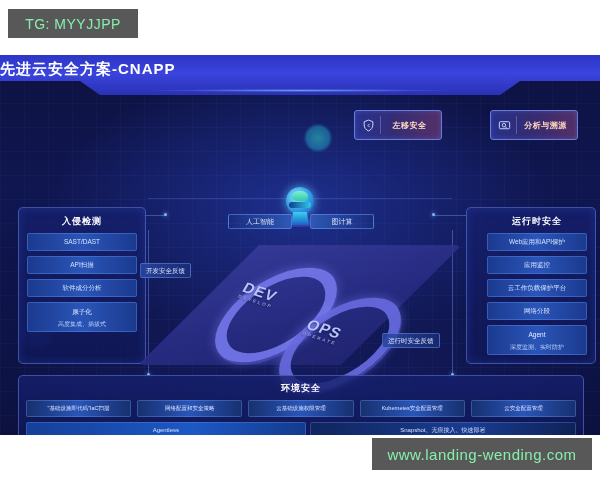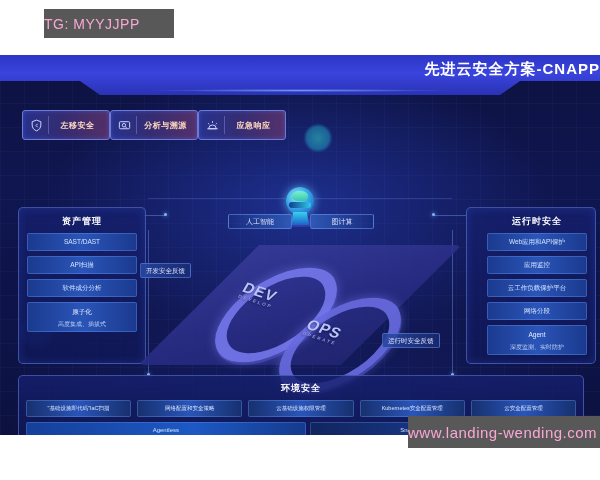--- a/index.html
+++ b/index.html
@@ -3,25 +3,25 @@
 <meta charset="utf-8">
 <style>
   html,body{margin:0;padding:0;}
   body{
     width:600px;height:480px;background:#ffffff;overflow:hidden;
     font-family:"Liberation Sans","DejaVu Sans",sans-serif;
     position:relative;
   }
   
   .wm{
-    position:absolute;background:#585858;color:#f9a8d4;display:flex;
-    align-items:center;letter-spacing:.5px;margin-left:36px;
+    position:absolute;background:#585858;color:#86efac;display:flex;
+    align-items:center;justify-content:center;letter-spacing:.5px;
   }
   #wm-top{left:8px;top:9px;width:130px;height:29px;font-size:14px;}
-  #wm-bottom{left:372px;top:416px;width:220px;height:32px;font-size:15px;}
+  #wm-bottom{left:372px;top:438px;width:220px;height:32px;font-size:15px;}
 
   
   #poster{
     position:absolute;left:0;top:55px;width:600px;height:380px;
     background:
       radial-gradient(ellipse 360px 200px at 50% 40%, #1e2f8e 0%, rgba(30,47,142,0) 70%),
       radial-gradient(ellipse 500px 300px at 50% 95%, #151d63 0%, rgba(21,29,99,0) 70%),
       linear-gradient(180deg,#0d1240 0%,#101650 35%,#0d1346 70%,#0a0f38 100%);
     overflow:hidden;
   }
@@ -35,31 +35,31 @@
   }
 
   
   #banner{
     position:absolute;left:0;top:0;width:600px;height:40px;
     background:linear-gradient(180deg,#2c35c4 0%,#3a44de 45%,#2a32b4 100%);
     clip-path:polygon(0 0,600px 0,600px 26px,520px 26px,500px 40px,100px 40px,80px 26px,0 26px);
   }
   #banner-title{
     position:absolute;left:0;top:0;width:600px;height:28px;line-height:28px;
-    text-align:right;color:#fff;font-size:15px;font-weight:bold;letter-spacing:1px;
+    text-align:left;color:#fff;font-size:15px;font-weight:bold;letter-spacing:1px;
   }
   #banner-glow{
     position:absolute;left:150px;top:34px;width:300px;height:3px;
     background:radial-gradient(ellipse at center,rgba(120,160,255,.9),rgba(120,160,255,0) 70%);
   }
 
   
   #pillrow{
     position:absolute;left:22px;top:55px;width:556px;height:30px;
-    display:flex;justify-content:flex-start;
+    display:flex;justify-content:flex-end;gap:48px;
   }
   .pill{
     width:86px;height:28px;display:flex;align-items:center;
     border:1px solid #6d7ad8;border-radius:3px;
     background:linear-gradient(90deg,rgba(44,54,150,.85) 0%,rgba(58,48,120,.85) 45%,rgba(96,52,108,.85) 100%);
     box-shadow:0 0 5px rgba(90,120,255,.35) inset;
     position:relative;
   }
   .pill .ic{
     width:26px;height:100%;display:flex;align-items:center;justify-content:center;
@@ -237,46 +237,37 @@
       <span class="ic">
         <svg viewBox="0 0 24 24" fill="none" stroke="currentColor" stroke-width="1.8">
           <rect x="2.5" y="5" width="19" height="13" rx="2"></rect>
           <circle cx="11" cy="11.5" r="3.2"></circle>
             <path d="M13.4 13.9L16 16.5"></path>
         </svg>
       </span>
       <span class="tx">分析与溯源</span>
     </div>
 
-    <div class="pill">
-      <span class="ic">
-        <svg viewBox="0 0 24 24" fill="none" stroke="currentColor" stroke-width="1.8">
-          <path d="M5 18a7 7 0 0114 0z"></path>
-            <path d="M12 4v3M4 8l2 1.6M20 8l-2 1.6M2.5 18h19"></path>
-        </svg>
-      </span>
-      <span class="tx">应急响应</span>
-    </div>
   </div>
 
   <div class="blob" style="left:305px;top:70px;width:26px;height:26px;background:radial-gradient(circle,#2fd3c8,#1b6fb8);"></div>
   <div class="blob" style="left:20px;top:260px;width:34px;height:34px;background:radial-gradient(circle,#2b5ad8,#141a66);opacity:.35;"></div>
 
   <div class="ln" style="left:144px;top:160px;width:22px;height:1px;"></div>
   <div class="dot" style="left:164px;top:158px;"></div>
   <div class="ln" style="left:434px;top:160px;width:32px;height:1px;"></div>
   <div class="dot" style="left:432px;top:158px;"></div>
   <div class="ln" style="left:148px;top:175px;width:1px;height:145px;"></div>
   <div class="ln" style="left:452px;top:175px;width:1px;height:145px;"></div>
   <div class="dot" style="left:147px;top:318px;"></div>
   <div class="dot" style="left:451px;top:318px;"></div>
   <div class="ln" style="left:148px;top:143px;width:304px;height:1px;background:rgba(120,160,255,.22);"></div>
 
   <div class="panel" id="panel-left">
-    <div class="panel-title">资产管理</div>
+    <div class="panel-title">入侵检测</div>
     <div class="chip">SAST/DAST</div>
     <div class="chip">API扫描</div>
     <div class="chip">软件成分分析</div>
     <div class="chip tall">
       <span class="l1">原子化</span>
       <span class="l2">高度集成、插拔式</span>
     </div>
   </div>
 
   <div class="panel" id="panel-right">

